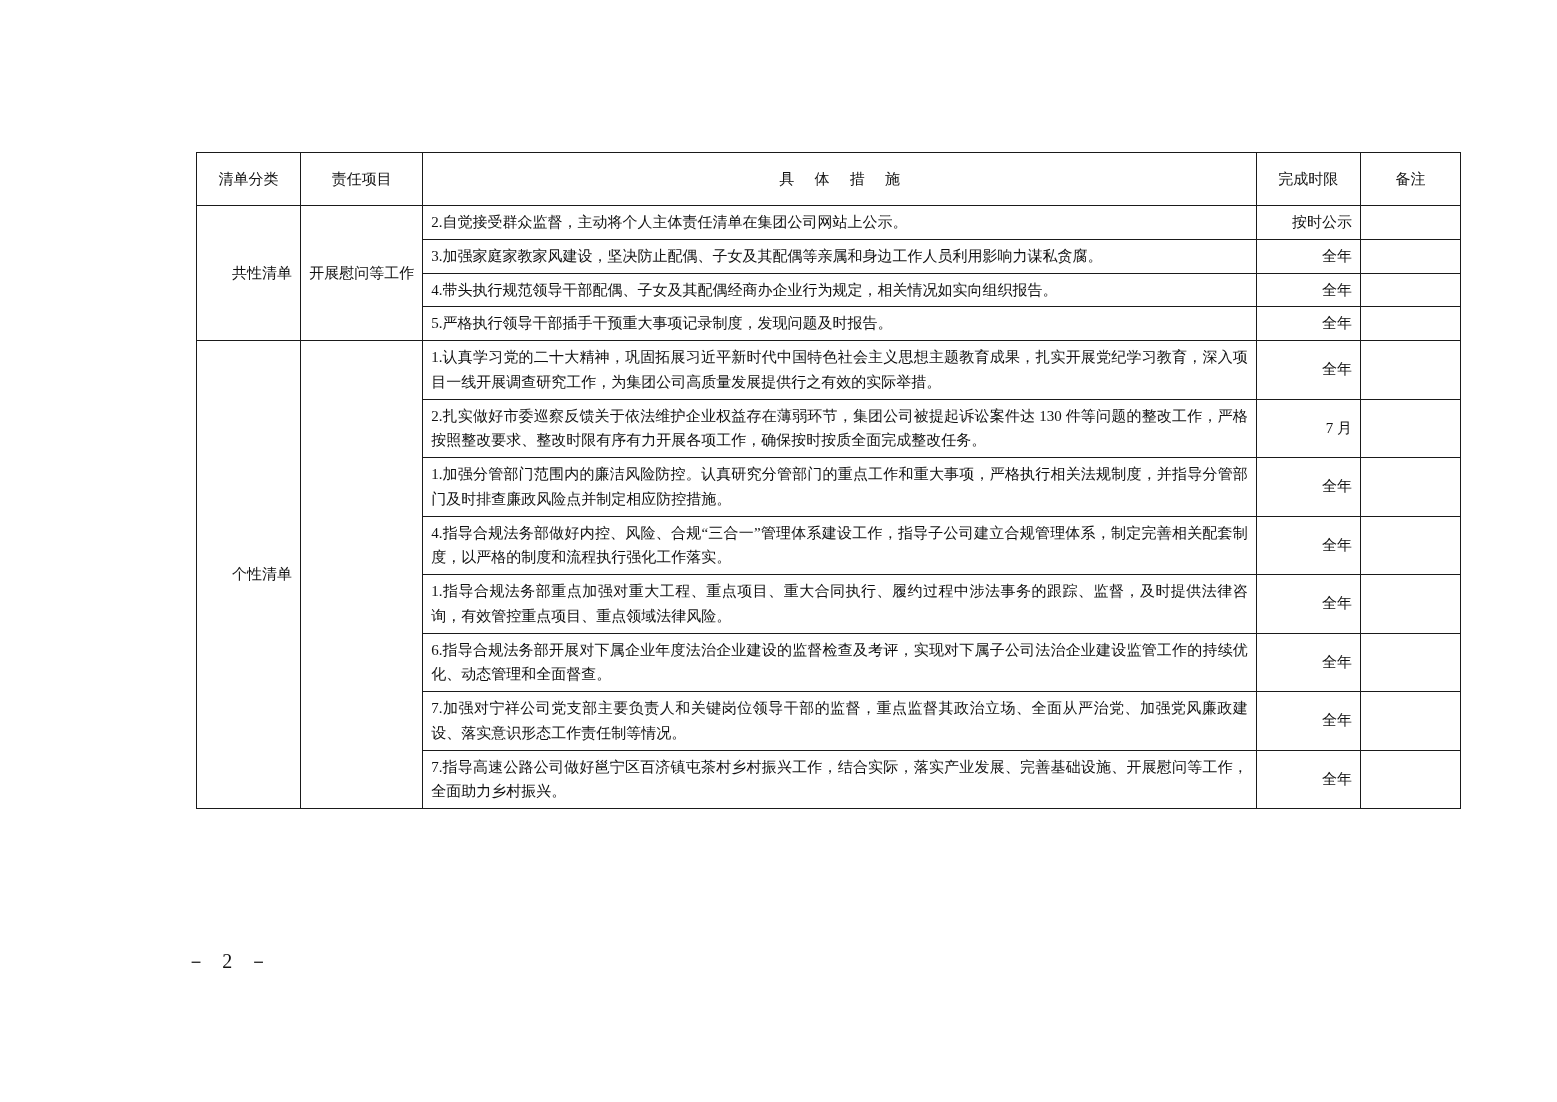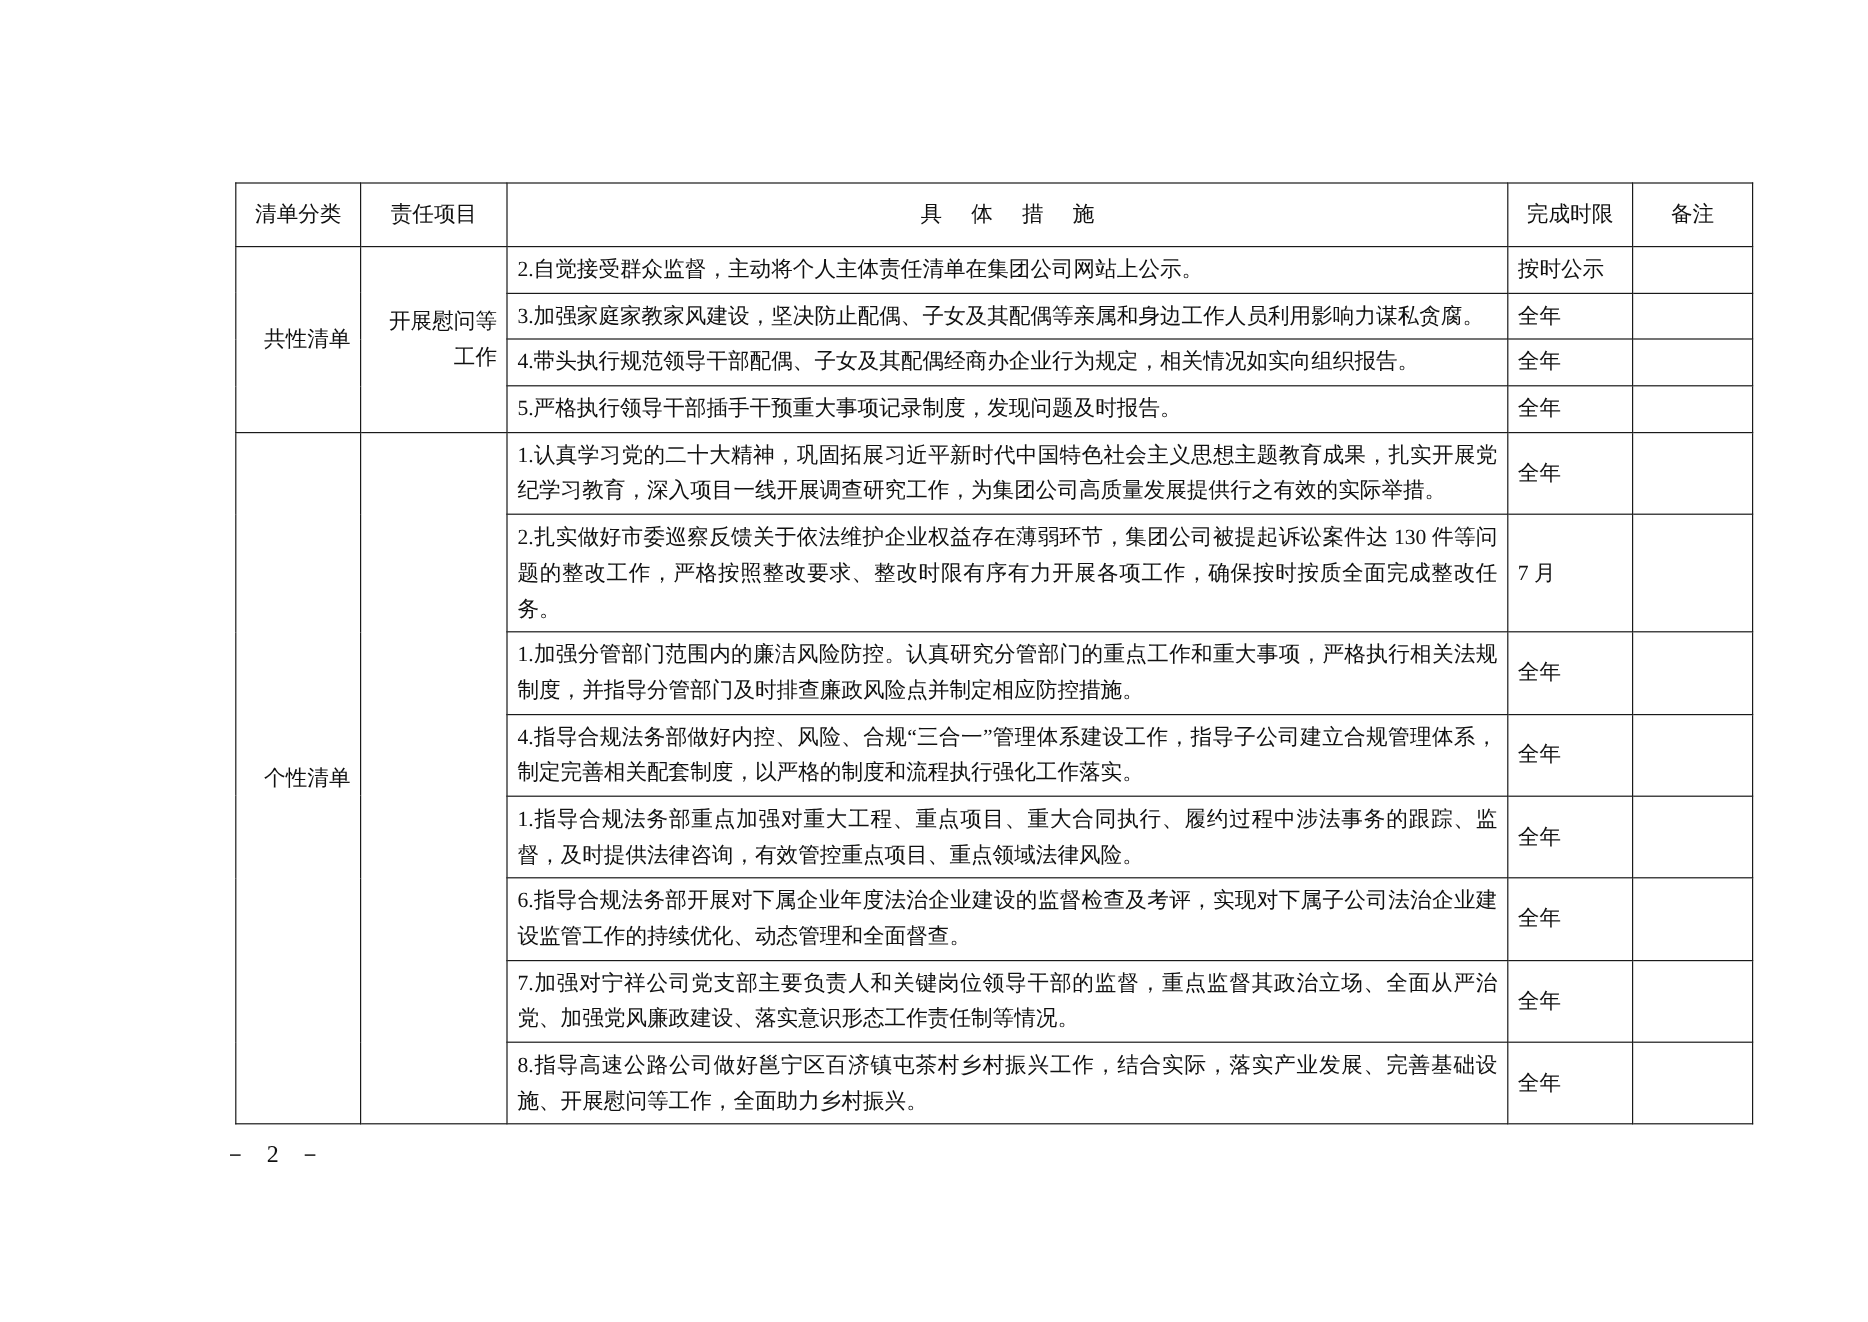--- a/index.html
+++ b/index.html
@@ -30,21 +30,21 @@
   table.listing {
     border-collapse: collapse;
     width: 1265px;
     table-layout: fixed;
   }
   table.listing td, table.listing th {
     border: 1px solid #1a1a1a;
     vertical-align: middle;
     padding: 4px 8px;
     font-weight: normal;
-    font-size: 18px;
+    font-size: 15px;
     line-height: 1.65;
   }
   .col-cat   { width: 104px; }
   .col-item  { width: 122px; }
   .col-meas  { width: 833px; }
   .col-time  { width: 104px; }
   .col-note  { width: 100px; }
 
   thead td {
     text-align: center;
@@ -63,21 +63,21 @@
     font-size: 17px;
   }
   .cell-meas {
     text-align: justify;
     text-justify: inter-ideograph;
     padding: 9px 12px 9px 10px;
     line-height: 1.85;
     font-size: 16.5px;
   }
   .cell-time {
-    text-align: left;
+    text-align: right;
     font-size: 16.5px;
   }
   .page-number {
     position: absolute;
     left: 186px;
     top: 948px;
     font-size: 20px;
     letter-spacing: 0.28em;
     color: #111111;
   }
@@ -161,21 +161,21 @@
           <td class="cell-meas">6.指导合规法务部开展对下属企业年度法治企业建设的监督检查及考评，实现对下属子公司法治企业建设监管工作的持续优化、动态管理和全面督查。</td>
           <td class="cell-time">全年</td>
           <td class="cell-center"></td>
         </tr>
         <tr>
           <td class="cell-meas">7.加强对宁祥公司党支部主要负责人和关键岗位领导干部的监督，重点监督其政治立场、全面从严治党、加强党风廉政建设、落实意识形态工作责任制等情况。</td>
           <td class="cell-time">全年</td>
           <td class="cell-center"></td>
         </tr>
         <tr>
-          <td class="cell-meas">8.指导高速公路公司做好邕宁区百济镇屯茶村乡村振兴工作，结合实际，落实产业发展、完善基础设施、开展慰问等工作，全面助力乡村振兴。</td>
+          <td class="cell-meas">7.指导高速公路公司做好邕宁区百济镇屯茶村乡村振兴工作，结合实际，落实产业发展、完善基础设施、开展慰问等工作，全面助力乡村振兴。</td>
           <td class="cell-time">全年</td>
           <td class="cell-center"></td>
         </tr>
       </tbody>
     </table>
   </div>
 
   <div class="page-number">－ 2 －</div>
 
 </div>

